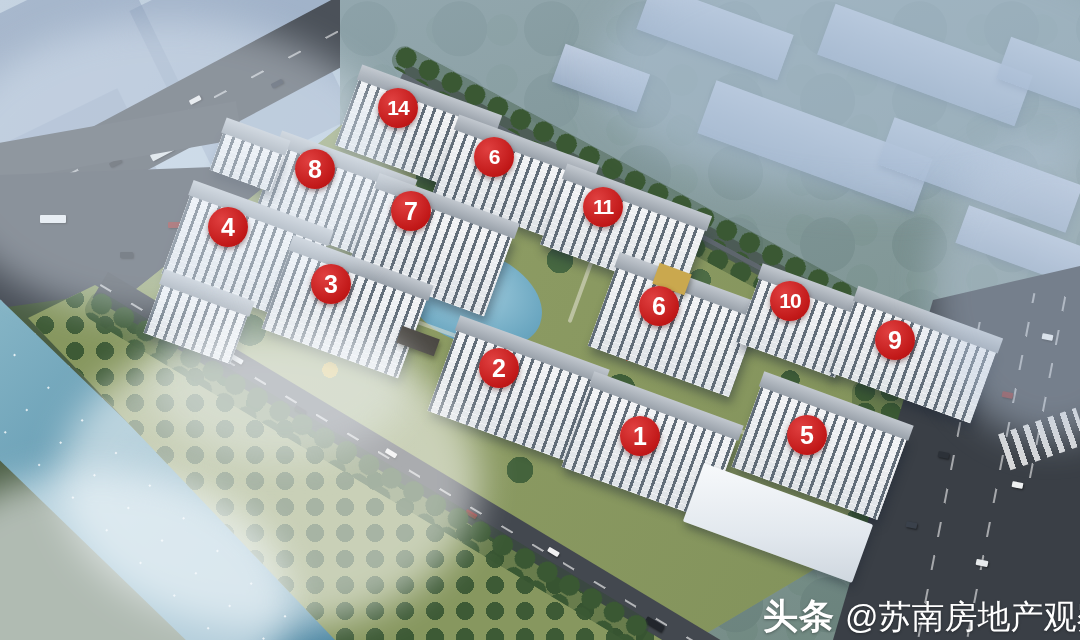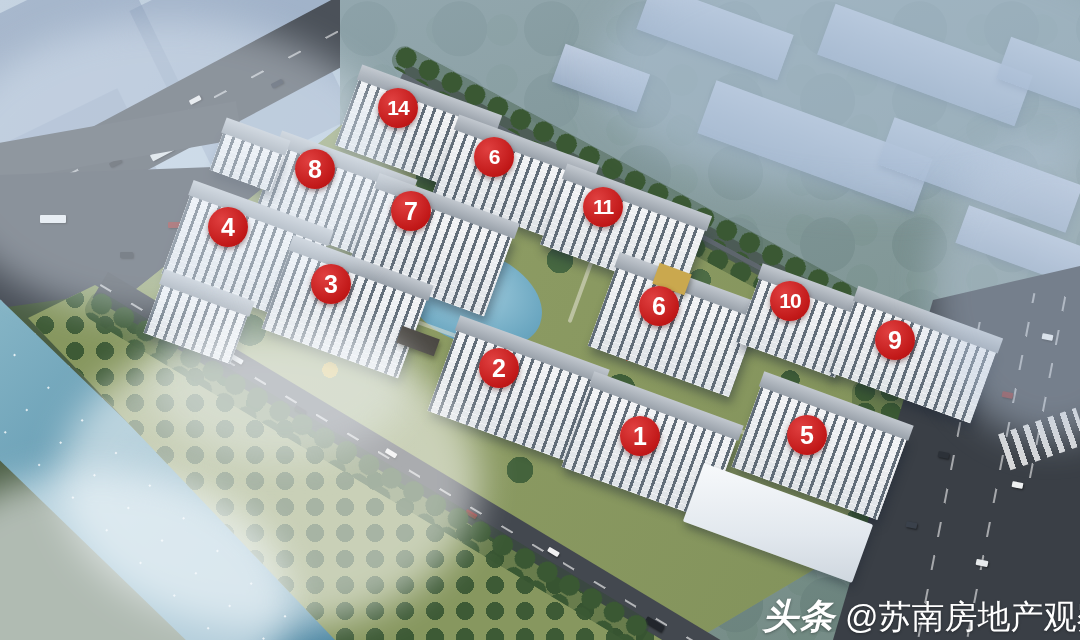--- a/index.html
+++ b/index.html
@@ -115,21 +115,21 @@
   
   .marker{position:absolute;width:40px;height:40px;border-radius:50%;
     background:radial-gradient(circle at 35% 30%,#e04040,#c11818 70%,#a80f0f);
     color:#fff;font-weight:800;font-size:25px;line-height:40px;text-align:center;
     box-shadow:0 2px 5px rgba(60,0,0,.45);}
   .marker.two{font-size:21px;letter-spacing:-1px;}
 
   
   .watermark{position:absolute;left:763px;top:593px;white-space:nowrap;color:#ffffff;
     text-shadow:0 1px 3px rgba(0,0,0,.35);}
-  .watermark .brand{font-size:35px;font-weight:800;letter-spacing:1px;font-style:italic;}
+  .watermark .brand{font-size:35px;font-weight:800;letter-spacing:1px;}
   .watermark .handle{font-size:33px;font-weight:500;margin-left:10px;}
 </style>
 </head>
 <body>
 
 <div id="stage">
 
   <div class="cityblock" style="left:-30px;top:-10px;width:190px;height:150px"></div>
   <div class="cityblock" style="left:150px;top:-40px;width:200px;height:140px"></div>
   <div class="cityblock" style="left:-20px;top:120px;width:170px;height:110px"></div>

